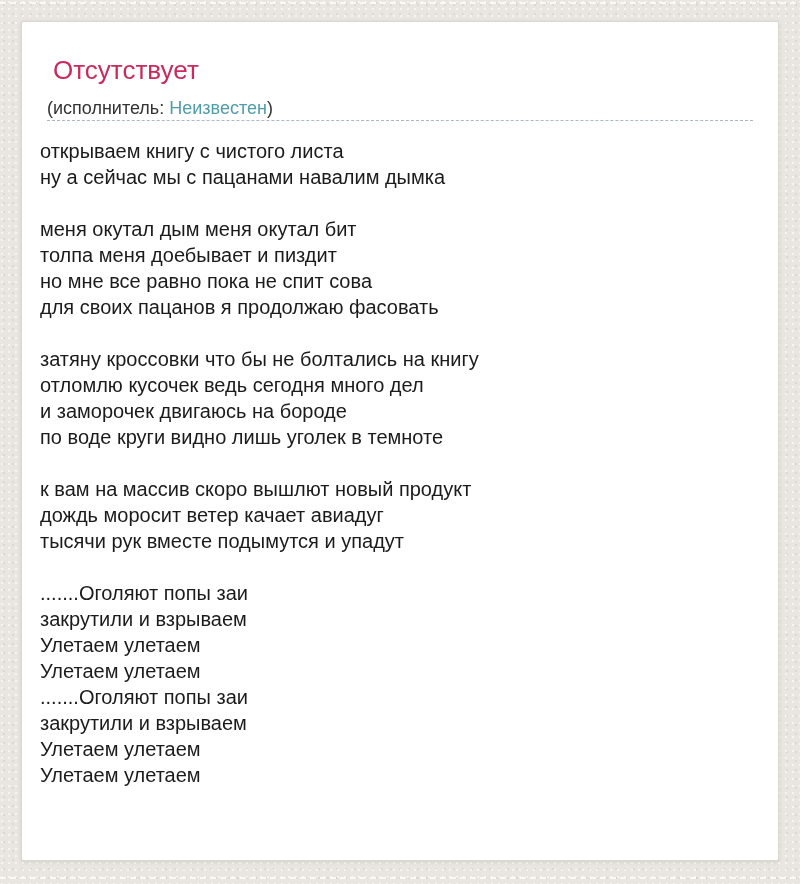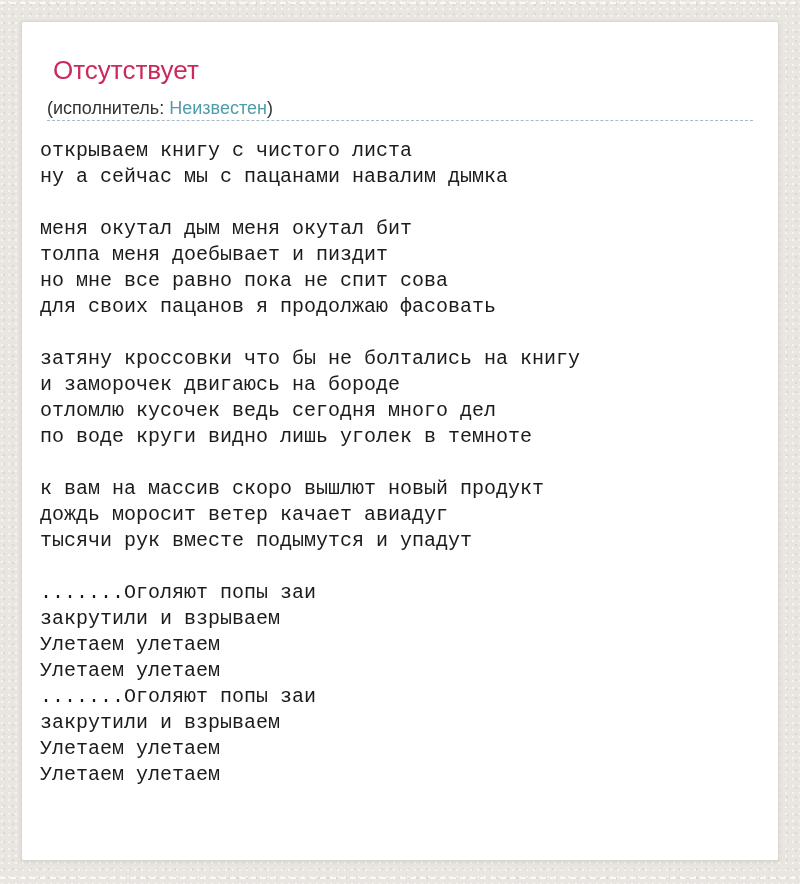--- a/index.html
+++ b/index.html
@@ -56,21 +56,20 @@
   }
   .artist-link{
     color:var(--artist-link);
     text-decoration:none;
     cursor:pointer;
   }
   .lyrics{
     padding-top:10px;
     font-size:20px;line-height:26px;
     color:var(--lyrics-text);
-    font-family:Liberation Mono, monospace;
   }
   .lyric-line{height:26px;white-space:pre;}
   .stanza-gap{height:26px;}
 </style>
 </head>
 <body>
 
 <div class="stitch stitch-top"></div>
 
 <div class="card">
@@ -80,22 +79,22 @@
     <div class="lyrics">
         <div class="lyric-line">открываем книгу с чистого листа</div>
         <div class="lyric-line">ну а сейчас мы с пацанами навалим дымка</div>
         <div class="stanza-gap"></div>
         <div class="lyric-line">меня окутал дым меня окутал бит</div>
         <div class="lyric-line">толпа меня доебывает и пиздит</div>
         <div class="lyric-line">но мне все равно пока не спит сова</div>
         <div class="lyric-line">для своих пацанов я продолжаю фасовать</div>
         <div class="stanza-gap"></div>
         <div class="lyric-line">затяну кроссовки что бы не болтались на книгу</div>
+        <div class="lyric-line">отломлю кусочек ведь сегодня много дел</div>
         <div class="lyric-line">и заморочек двигаюсь на бороде</div>
-        <div class="lyric-line">отломлю кусочек ведь сегодня много дел</div>
         <div class="lyric-line">по воде круги видно лишь уголек в темноте</div>
         <div class="stanza-gap"></div>
         <div class="lyric-line">к вам на массив скоро вышлют новый продукт</div>
         <div class="lyric-line">дождь моросит ветер качает авиадуг</div>
         <div class="lyric-line">тысячи рук вместе подымутся и упадут</div>
         <div class="stanza-gap"></div>
         <div class="lyric-line">.......Оголяют попы заи</div>
         <div class="lyric-line">закрутили и взрываем</div>
         <div class="lyric-line">Улетаем улетаем</div>
         <div class="lyric-line">Улетаем улетаем</div>

